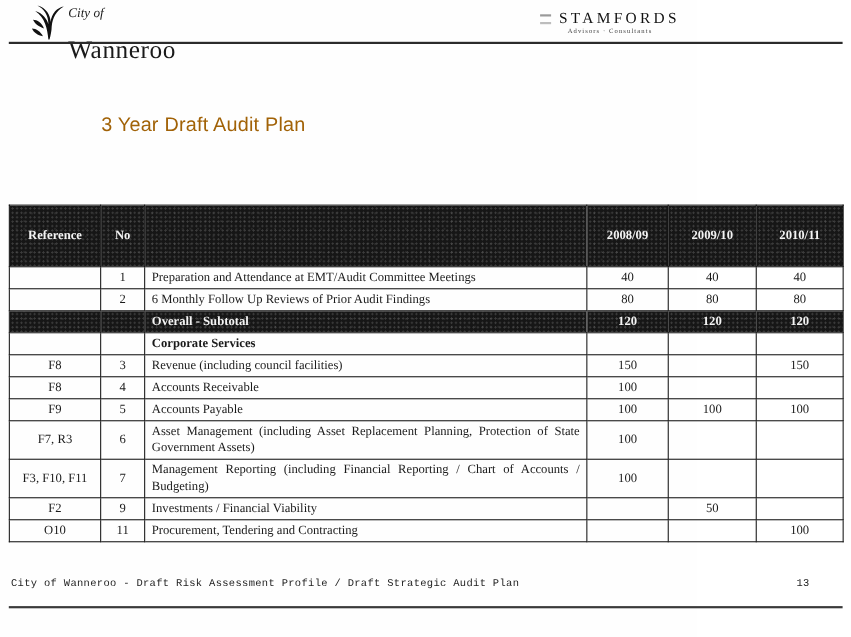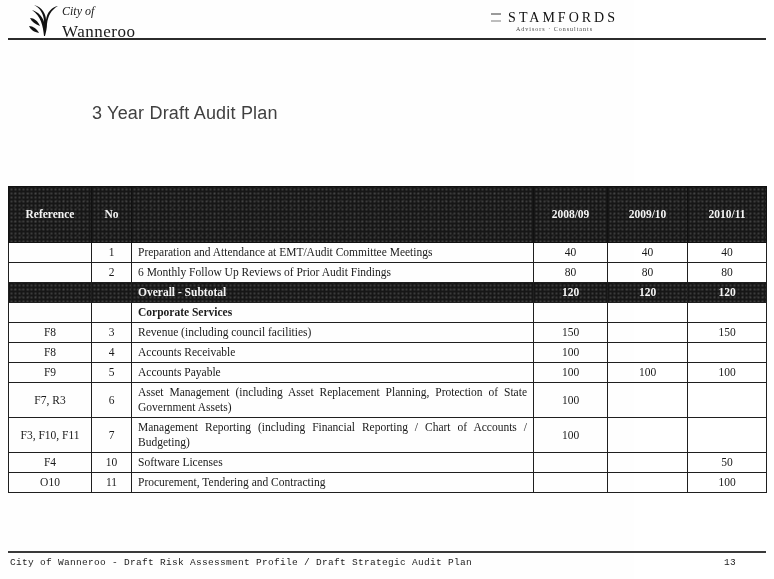--- a/index.html
+++ b/index.html
@@ -8,33 +8,33 @@
     position: relative; width: 634px; height: 579px; background: #fefefe;
     font-family: "Liberation Serif", serif; color: #1a1a1a;
   }
 
   
   .header { position: absolute; top: 0; left: 0; width: 100%; height: 40px; }
   .city-logo { position: absolute; left: 28px; top: 2px; display: flex; align-items: flex-start; }
   .city-logo svg { width: 32px; height: 36px; }
   .city-logo-text { margin-left: 2px; line-height: 1; }
   .city-logo-line1 { font-style: italic; font-size: 12px; display: block; margin-top: 3px; }
-  .city-logo-line2 { font-size: 17px; display: block; margin-top: 6px; letter-spacing: 0.5px; }
+  .city-logo-line2 { font-size: 23px; display: block; margin-top: 17px; letter-spacing: 0.5px; }
   .stamfords { position: absolute; right: 16px; top: 10px; text-align: center; }
   .stamfords-row { display: flex; align-items: center; }
   .stamfords-mark { width: 10px; height: 9px; margin-right: 7px; border-top: 2px solid #9a9a9a; border-bottom: 2px solid #bdbdbd; margin-top: -2px; }
   .stamfords-name { font-size: 14px; letter-spacing: 3px; color: #111; font-family: "Liberation Serif", serif; }
   .stamfords-tagline { font-size: 6px; letter-spacing: 1px; color: #444; margin-top: 0px; }
   .header-rule { position: absolute; top: 38px; left: 8px; width: 758px; height: 2px; background: #2b2b2b; }
 
   
   .doc-title {
     position: absolute; left: 92px; top: 103px;
     font-family: "Liberation Sans", sans-serif; font-weight: normal;
-    font-size: 18px; color: #404040; letter-spacing: 0.2px;
+    font-size: 18px; color: #a16207; letter-spacing: 0.2px;
   }
 
   
   .audit-table {
     position: absolute; left: 8px; top: 186px; width: 758px;
     border-collapse: collapse; table-layout: fixed;
     font-size: 11.5px;
   }
   .audit-table col.c-ref  { width: 83px; }
   .audit-table col.c-no   { width: 40px; }
@@ -60,21 +60,21 @@
     border-color: #111;
   }
   .audit-table td.desc { text-align: justify; text-align-last: left; }
   .row-section td { font-weight: bold; }
   .row-subtotal td { color: #f4f4f4; font-weight: bold; }
   .row-subtotal td.desc { text-align: right; text-align-last: left; }
 
   
   .footer-rule { position: absolute; left: 8px; top: 551px; width: 758px; height: 2px; background: #3a3a3a; }
   .footer {
-    position: absolute; left: 10px; top: 557px; width: 754px;
+    position: absolute; left: 10px; top: 525px; width: 754px;
     display: flex; justify-content: space-between;
     font-family: "Liberation Mono", "DejaVu Sans Mono", monospace;
     font-size: 9.5px; color: #222; letter-spacing: 0.3px;
   }
   .footer .page-num { margin-right: 28px; }
 </style>
 </head>
 <body>
 
 <div class="page">
@@ -191,26 +191,26 @@
         </tr>
         <tr class="row-data">
           <td>F3, F10, F11</td>
           <td>7</td>
           <td class="desc">Management Reporting (including Financial Reporting / Chart of Accounts / Budgeting)</td>
           <td>100</td>
           <td></td>
           <td></td>
         </tr>
         <tr class="row-data">
-          <td>F4</td>
-          <td>10</td>
-          <td class="desc">Software Licenses</td>
-          <td></td>
+          <td>F2</td>
+          <td>9</td>
+          <td class="desc">Investments / Financial Viability</td>
           <td></td>
           <td>50</td>
+          <td></td>
         </tr>
         <tr class="row-data">
           <td>O10</td>
           <td>11</td>
           <td class="desc">Procurement, Tendering and Contracting</td>
           <td></td>
           <td></td>
           <td>100</td>
         </tr>
       </tbody>

